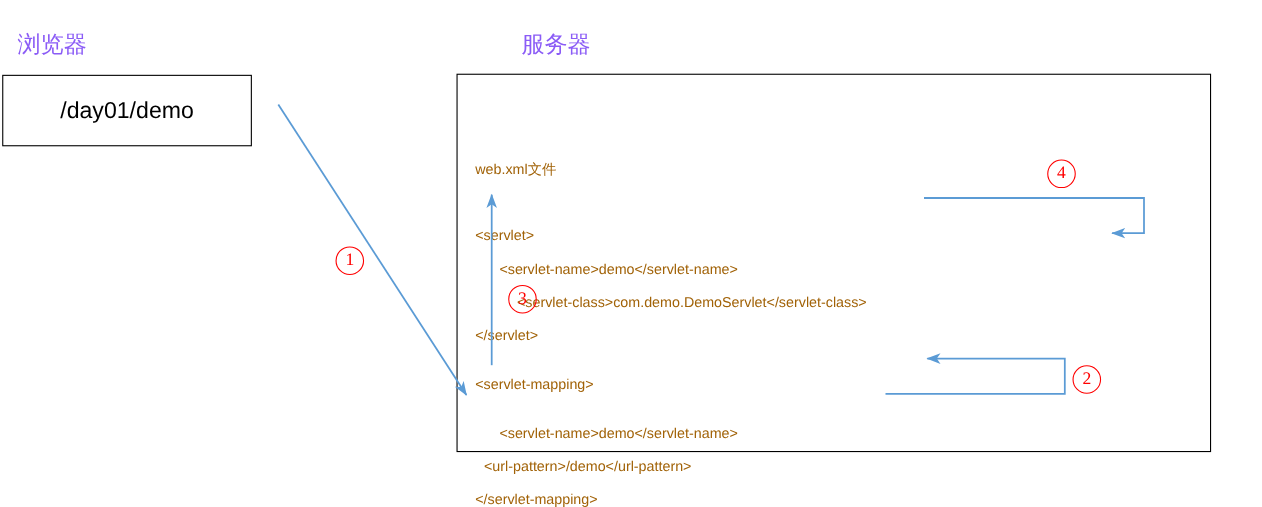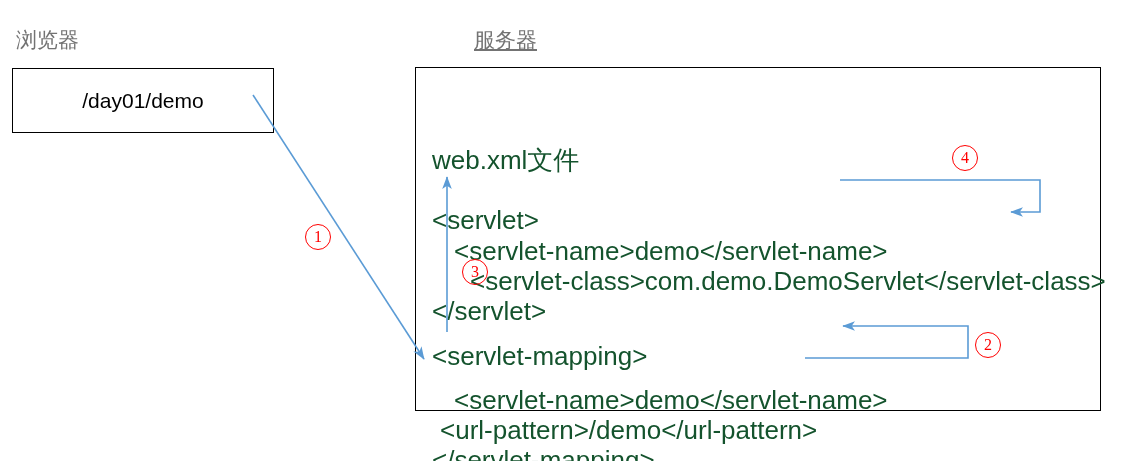--- a/index.html
+++ b/index.html
@@ -10,39 +10,39 @@
   #page {
     position: relative;
     width: 1147px;
     height: 461px;
     background: #ffffff;
     font-family: "Liberation Sans", sans-serif;
     overflow: hidden;
   }
   .label-title {
     position: absolute;
-    color: #737373;
+    color: #8b5cf6;
     font-size: 21px;
     line-height: 1;
     white-space: nowrap;
     font-family: "DejaVu Sans", sans-serif;
   }
   #browser-title { left: 16px; top: 30px; }
-  #server-title  { left: 474px; top: 30px; text-decoration: underline; }
+  #server-title  { left: 474px; top: 30px; }
 
   .panel {
     position: absolute;
     border: 1.5px solid #000000;
     background: #ffffff;
     box-sizing: border-box;
   }
   #browser-box {
-    left: 12px;
+    left: 2px;
     top: 68px;
-    width: 262px;
+    width: 227px;
     height: 65px;
   }
   #browser-url {
     position: absolute;
     left: 0;
     right: 0;
     top: 50%;
     transform: translateY(-50%);
     text-align: center;
     font-size: 21px;
@@ -50,22 +50,22 @@
     white-space: nowrap;
   }
   #server-box {
     left: 415px;
     top: 67px;
     width: 686px;
     height: 344px;
   }
   .xml-line {
     position: absolute;
-    font-size: 26px;
-    color: #14532d;
+    font-size: 13px;
+    color: #a16207;
     white-space: pre;
     line-height: 1;
     left: 16px;
   }
   .svg-layer {
     position: absolute;
     left: 0;
     top: 0;
     width: 1147px;
     height: 461px;

